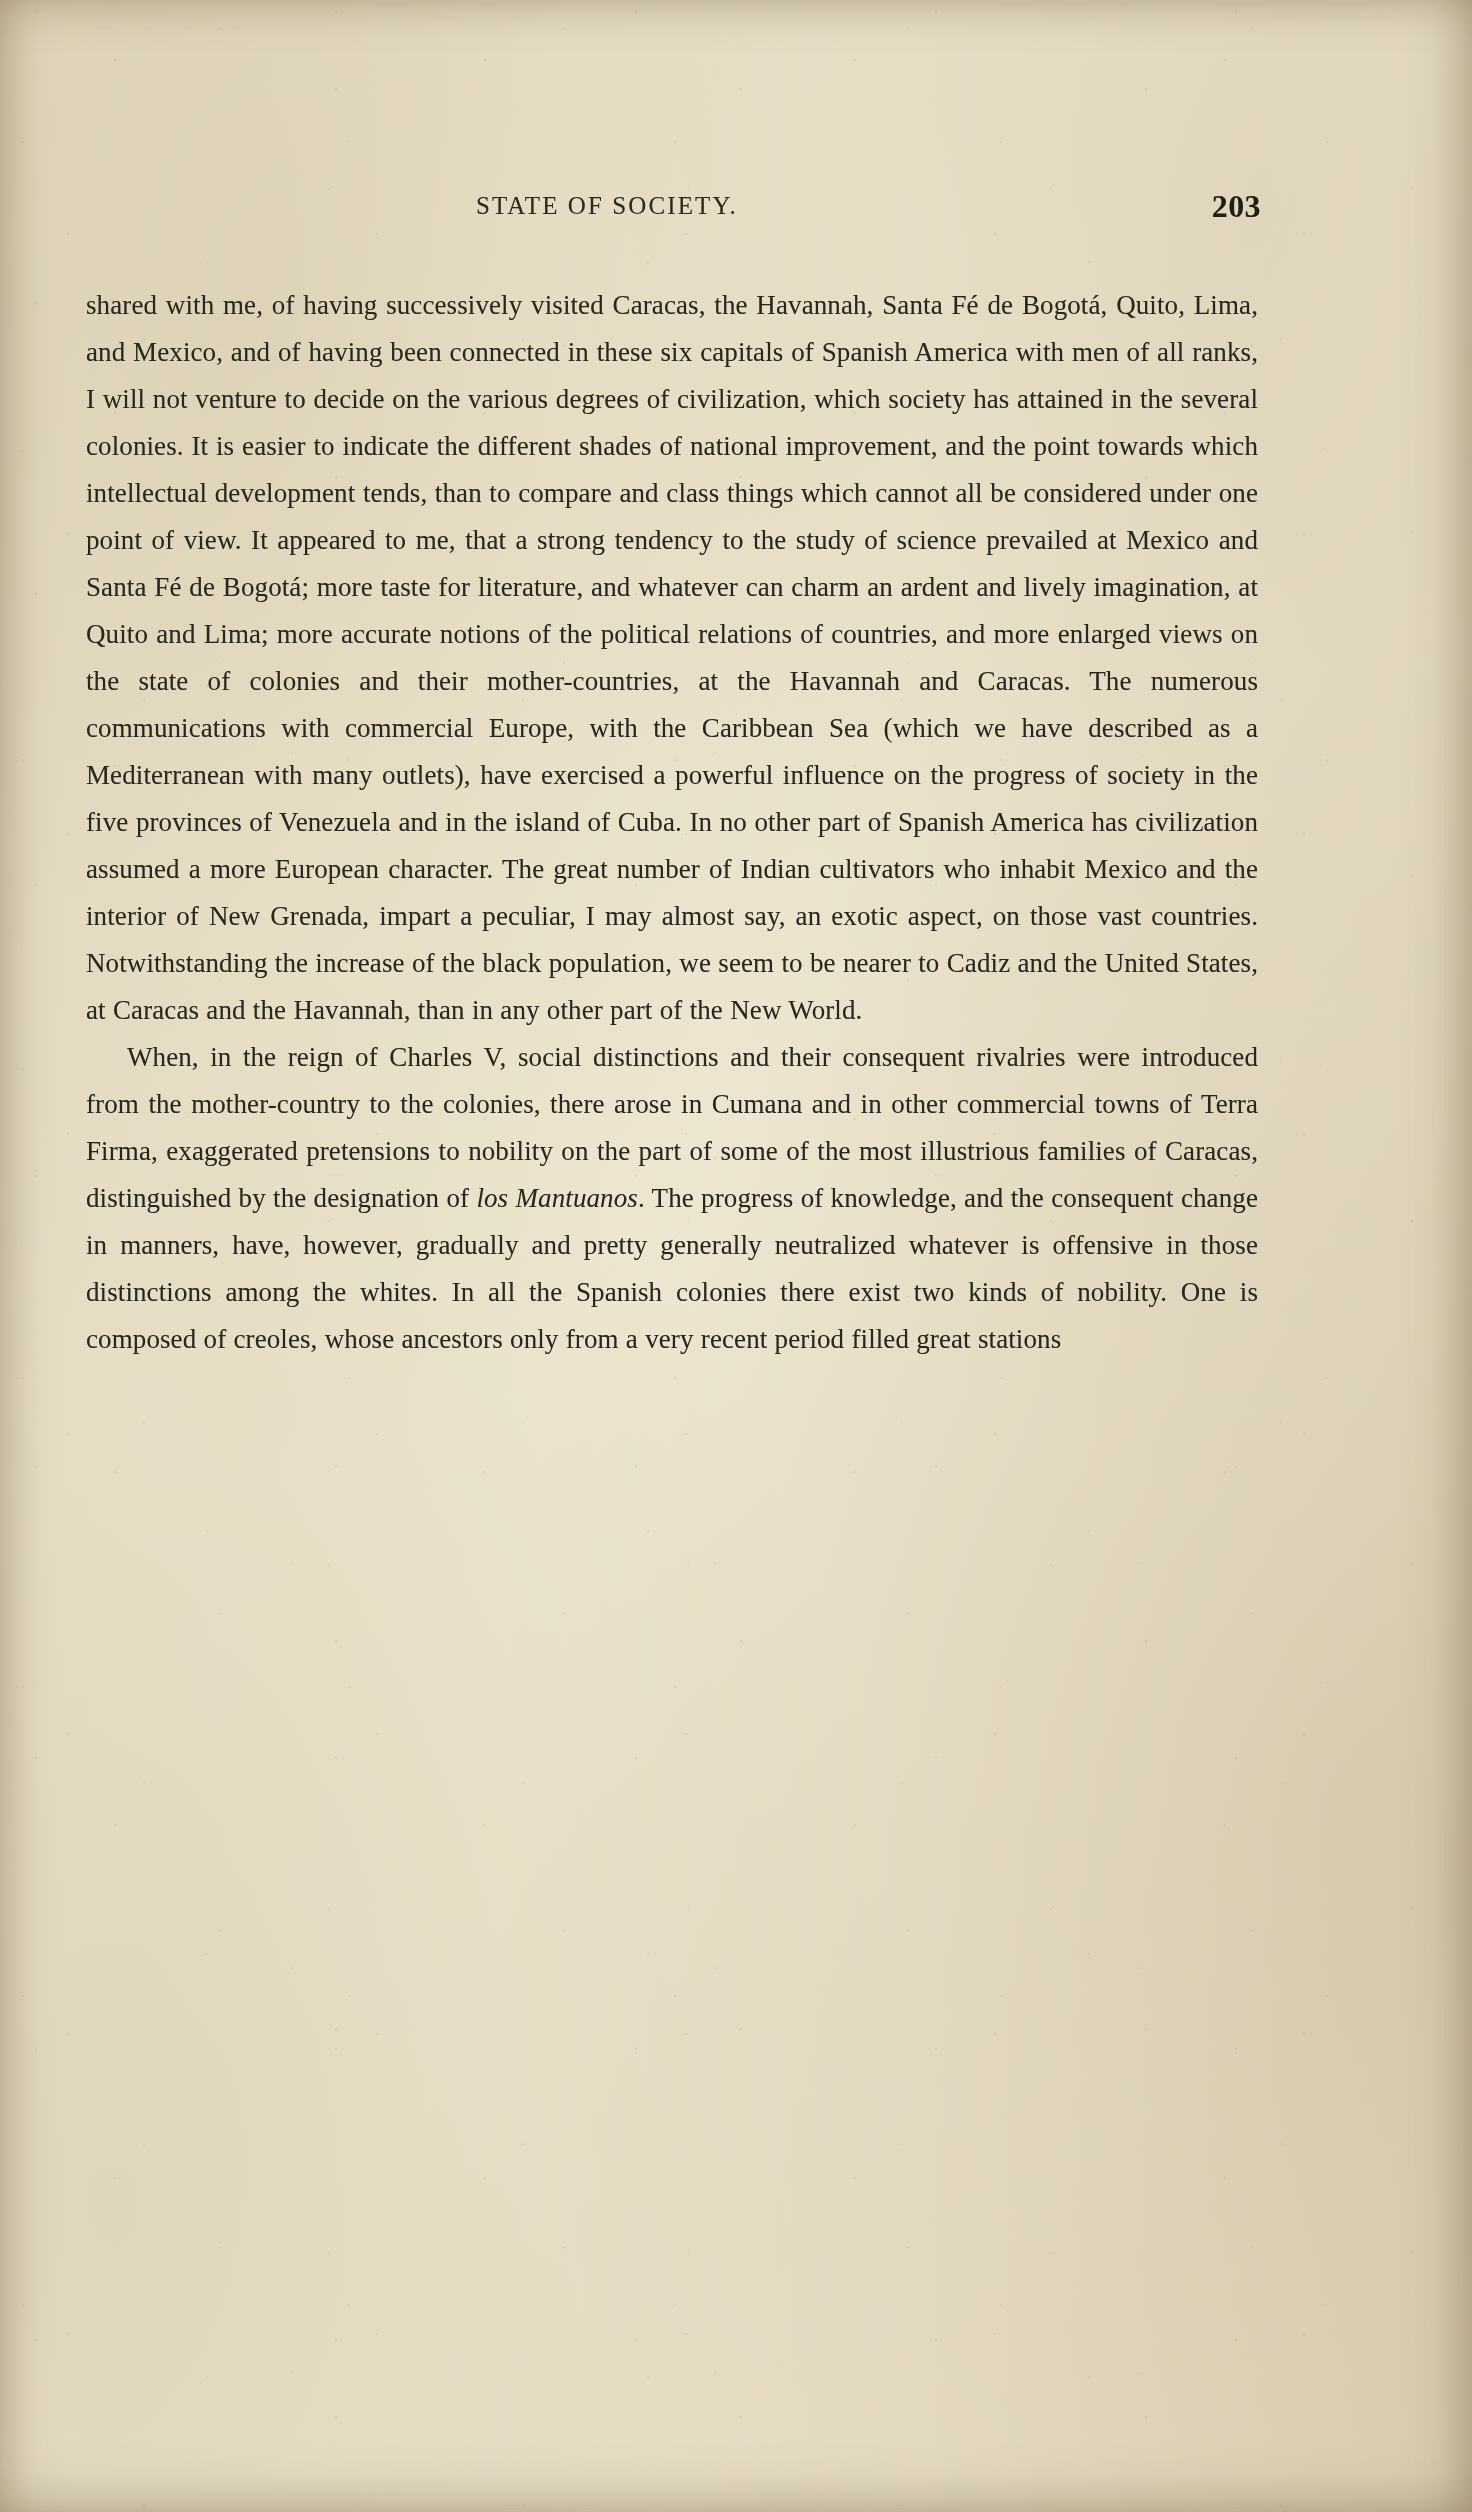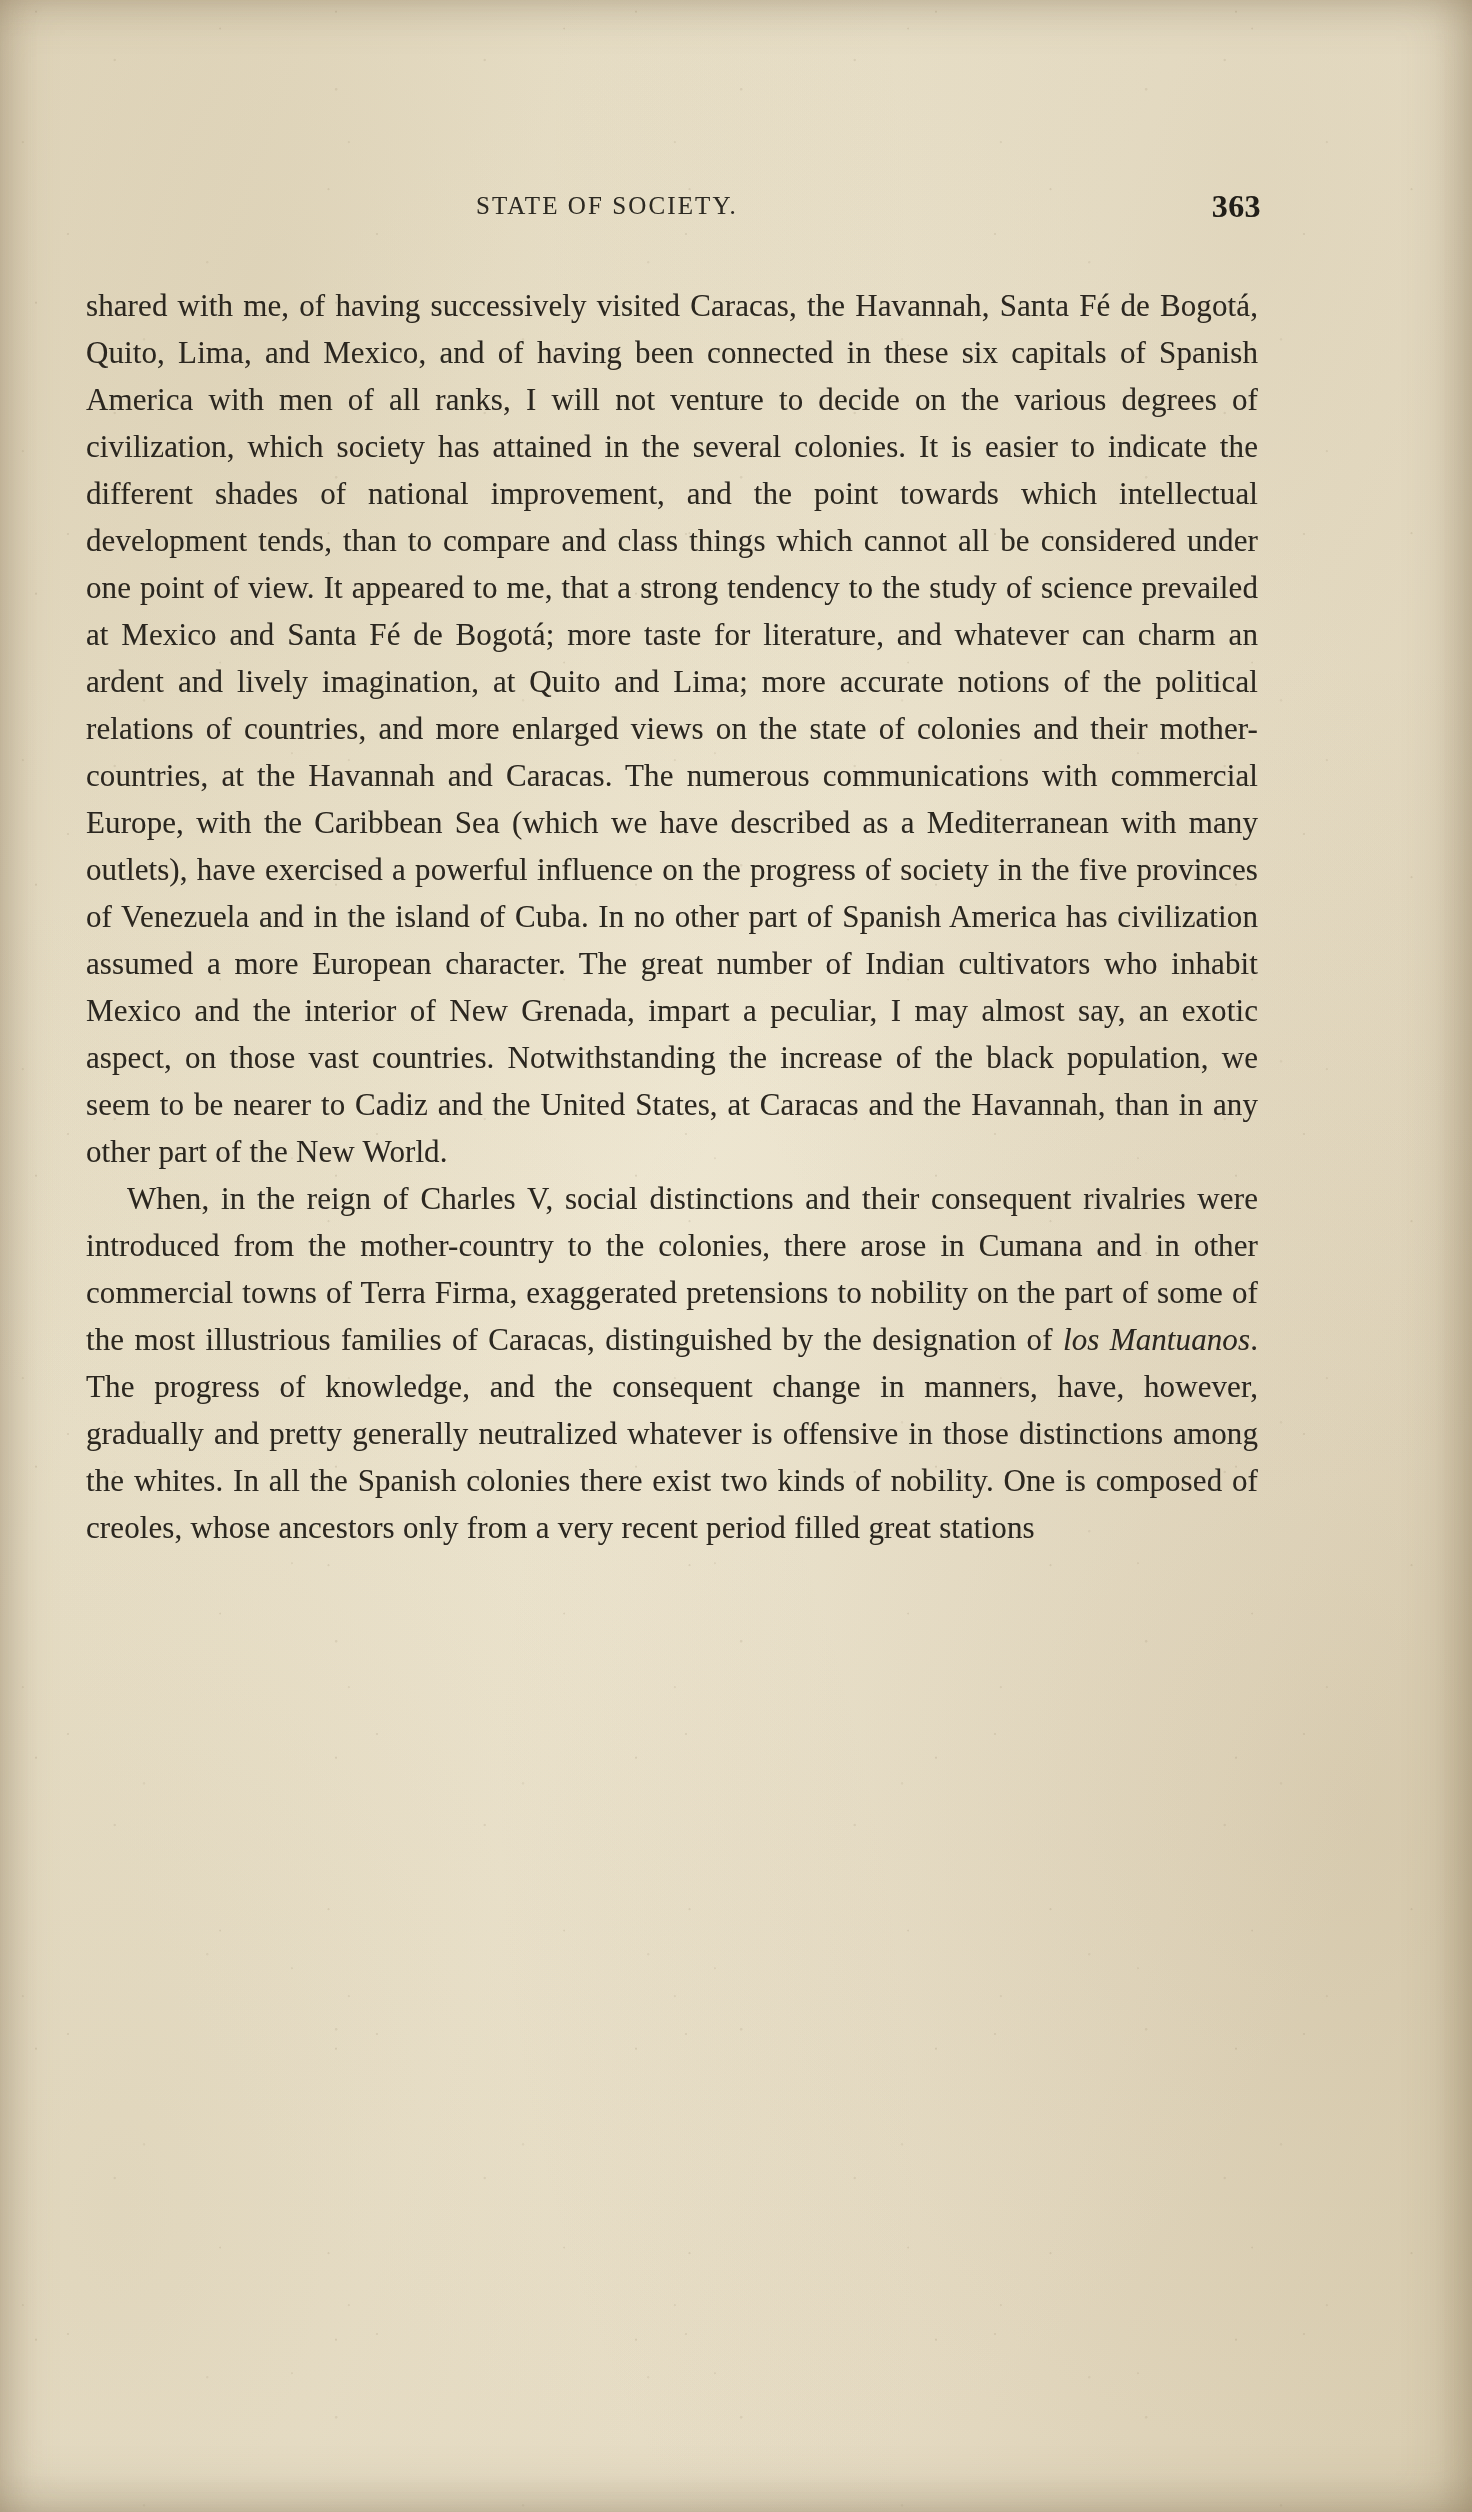--- a/index.html
+++ b/index.html
@@ -100,21 +100,21 @@
   
   .body-block {
     position: absolute;
     left: 86px;
     top: 282px;
     width: 1172px;
     color: #2b2720;
   }
   .para {
     margin: 0;
-    font-size: 31px;
+    font-size: 27px;
     line-height: 47px;
     text-align: justify;
     text-align-last: left;
     word-spacing: 0.4px;
     letter-spacing: 0.1px;
     color: #2b2720;
   }
   .para.indent {
     text-indent: 41px;
   }
@@ -133,21 +133,21 @@
 </head>
 <body>
 
 <div class="page">
   <div class="speckle"></div>
 
   <div class="content">
 
     <div class="running-head">
       <div class="rh-title">STATE OF SOCIETY.</div>
-      <div class="rh-pageno">363</div>
+      <div class="rh-pageno">203</div>
     </div>
 
     <div class="body-block">
       <p class="para">shared with me, of having successively visited Caracas, the Havannah, Santa Fé de Bogotá, Quito, Lima, and Mexico, and of having been connected in these six capitals of Spanish America with men of all ranks, I will not venture to decide on the various degrees of civilization, which society has attained in the several colonies. It is easier to indicate the different shades of national improvement, and the point towards which intellectual development tends, than to compare and class things which cannot all be considered under one point of view. It appeared to me, that a strong tendency to the study of science prevailed at Mexico and Santa Fé de Bogotá; more taste for literature, and whatever can charm an ardent and lively imagination, at Quito and Lima; more accurate notions of the political relations of countries, and more enlarged views on the state of colonies and their mother-countries, at the Havannah and Caracas. The numerous communications with commercial Europe, with the Caribbean Sea (which we have described as a Mediterranean with many outlets), have exercised a powerful influence on the progress of society in the five provinces of Venezuela and in the island of Cuba. In no other part of Spanish America has civilization assumed a more European character. The great number of Indian cultivators who inhabit Mexico and the interior of New Grenada, impart a peculiar, I may almost say, an exotic aspect, on those vast countries. Notwithstanding the increase of the black population, we seem to be nearer to Cadiz and the United States, at Caracas and the Havannah, than in any other part of the New World.</p>
       <p class="para indent"><span>When, in the reign of Charles V, social distinctions and their consequent rivalries were introduced from the mother-country to the colonies, there arose in Cumana and in other commercial towns of Terra Firma, exaggerated pretensions to nobility on the part of some of the most illustrious families of Caracas, distinguished by the designation of </span><i>los Mantuanos</i><span>. The progress of knowledge, and the consequent change in manners, have, however, gradually and pretty generally neutralized whatever is offensive in those distinctions among the whites. In all the Spanish colonies there exist two kinds of nobility. One is composed of creoles, whose ancestors only from a very recent period filled great stations</span></p>
     </div>
 
   </div>
 
   <div class="edge-shade"></div>

